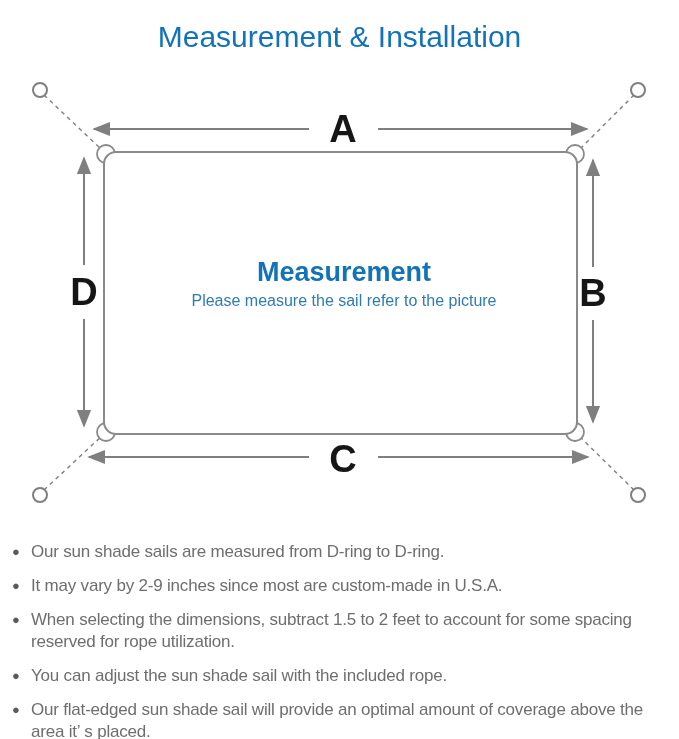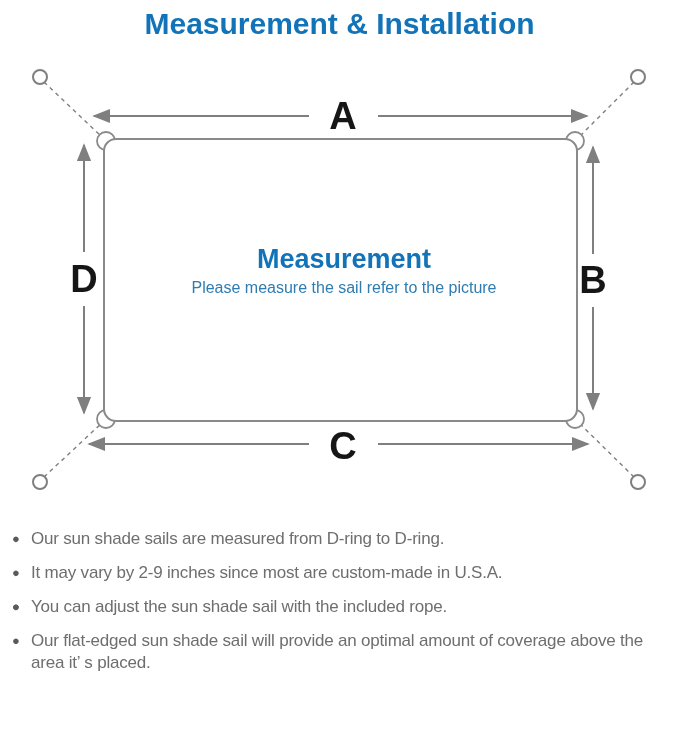--- a/index.html
+++ b/index.html
@@ -12,25 +12,25 @@
     --background:#ffffff;
   }
   *{margin:0;padding:0;box-sizing:border-box;}
   html,body{background:var(--background);}
   body{
     width:679px;height:739px;overflow:hidden;
     font-family:"Liberation Sans","DejaVu Sans",sans-serif;
     position:relative;
   }
   .page-title{
-    margin-top:5px;
+    margin-top:18px;
     text-align:center;
     font-size:30px;
     line-height:38px;
-    font-weight:bold;
+    font-weight:normal;
     color:var(--title-blue);
     letter-spacing:0px;
   }
   svg.diagram{display:block;margin-top:16px;}
   svg .dashed{stroke:var(--line-gray);stroke-width:1.4;fill:none;stroke-dasharray:4 4;}
   svg .sail{stroke:#8a8a8a;stroke-width:2;fill:#ffffff;}
   svg .ring{stroke:#8a8a8a;stroke-width:1.8;fill:#ffffff;}
   svg .anchor{stroke:var(--line-gray);stroke-width:2;fill:#ffffff;}
   svg .dim{stroke:var(--line-gray);stroke-width:2;fill:none;}
   svg text.dim-label{
@@ -122,20 +122,21 @@
   <li>
     <span class="dot">●</span>
     <span>Our sun shade sails are measured from D-ring to D-ring.</span>
   </li>
   <li>
     <span class="dot">●</span>
     <span>It may vary by 2-9 inches since most are custom-made in U.S.A.</span>
   </li>
   <li>
     <span class="dot">●</span>
+    <span>When selecting the dimensions, subtract 1.5 to 2 feet to account for some spacing reserved for rope utilization.</span>
   </li>
   <li>
     <span class="dot">●</span>
     <span>You can adjust the sun shade sail with the included rope.</span>
   </li>
   <li>
     <span class="dot">●</span>
     <span>Our flat-edged sun shade sail will provide an optimal amount of coverage above the area it’ s placed.</span>
   </li>
 </ul>

